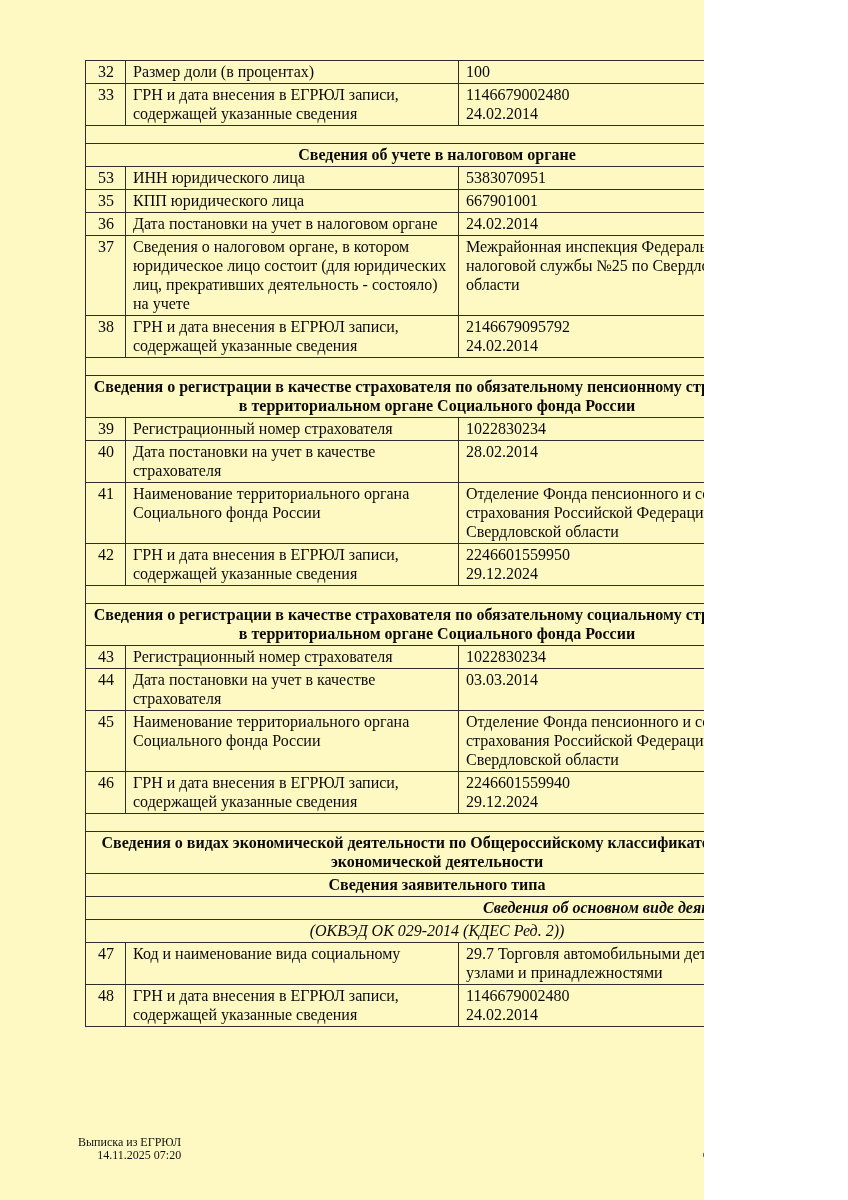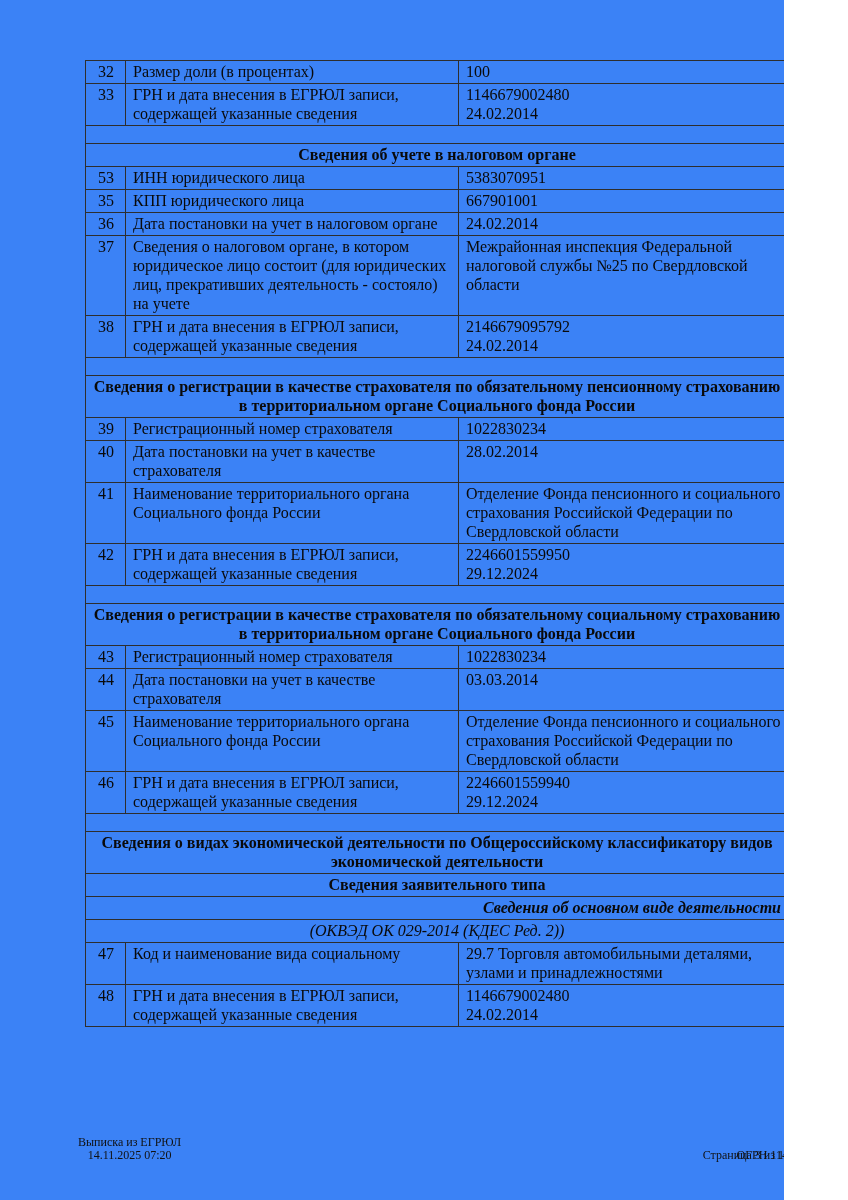--- a/index.html
+++ b/index.html
@@ -1,21 +1,21 @@
 <!DOCTYPE html>
 <html><head>
 <meta charset="utf-8">
 <style>
   * { margin: 0; padding: 0; box-sizing: border-box; }
   html, body { background: #ffffff; }
   .page {
     position: relative;
-    width: 784px;
+    width: 704px;
     height: 1200px;
-    background: #3b82f6;
+    background: #fef9c3;
     font-family: "Liberation Serif", serif;
     color: #0a0a0a;
     overflow: hidden;
   }
   table.doc-table {
     position: absolute;
     left: 85px;
     top: 60px;
     width: 702px;
     border-collapse: collapse;
@@ -44,21 +44,21 @@
   td.spacer-cell { height: 18px; padding: 0; }
   .footer {
     position: absolute;
     left: 0;
     top: 1136px;
     width: 848px;
     font-size: 12px;
     line-height: 13px;
     color: #111;
   }
-  .footer-left { position: absolute; left: 78px; top: 0; text-align: center; }
+  .footer-left { position: absolute; left: 78px; top: 0; text-align: right; }
   .footer-center { position: absolute; left: 0; top: 13px; width: 848px; text-align: right; }
   .footer-right { position: absolute; right: 58px; top: 13px; text-align: right; }
 </style>
 </head>
 <body>
 
 <div class="page">
 
   <table class="doc-table">
     <colgroup>

